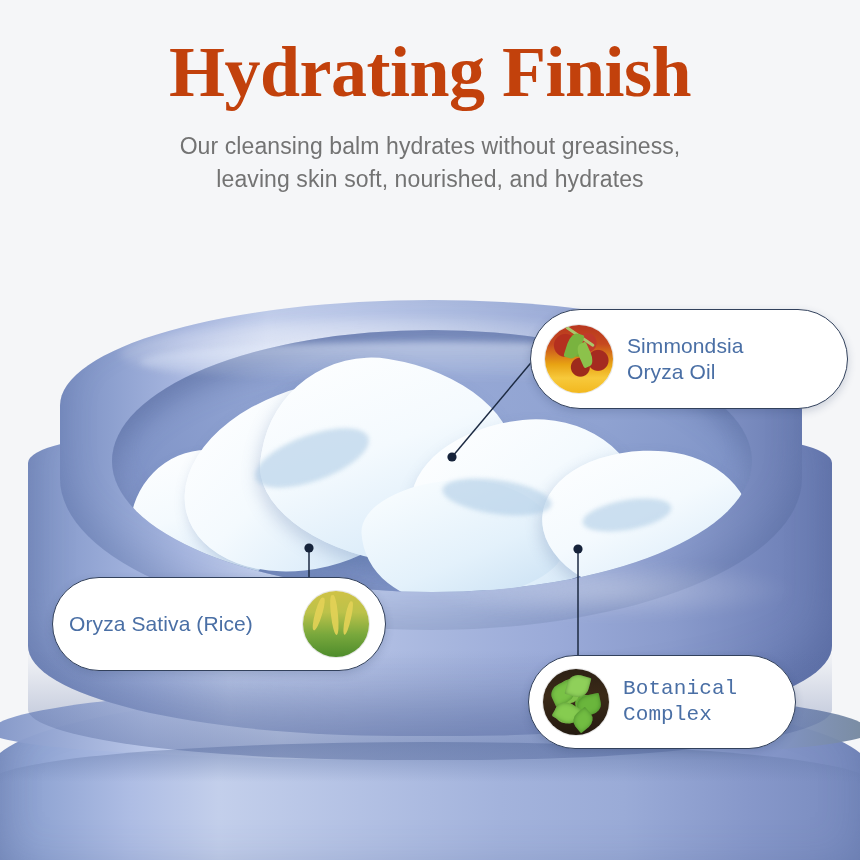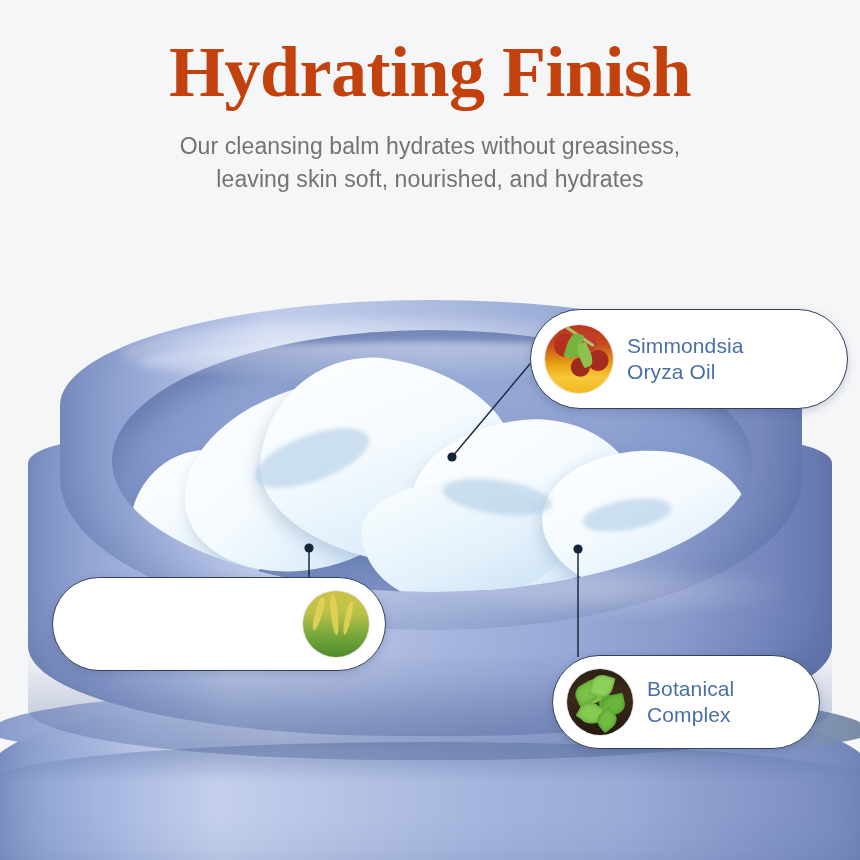--- a/index.html
+++ b/index.html
@@ -155,21 +155,21 @@
     letter-spacing:.1px;
   }
   .badge-text span{display:block;white-space:nowrap;}
 
   
   #badge-jojoba{left:530px;top:281px;width:288px;height:98px;padding:0 14px;margin-top:28px;}
   #badge-jojoba .badge-thumb{width:68px;height:68px;margin-right:14px;}
   #badge-rice{left:52px;top:577px;width:300px;height:92px;padding:0 16px;}
   #badge-rice .badge-thumb{width:66px;height:66px;margin-left:12px;order:2;}
   #badge-rice .badge-text{order:1;flex:1;}
-  #badge-botanical{left:552px;top:655px;width:238px;height:92px;padding:0 14px;}
+  #badge-botanical{left:528px;top:655px;width:238px;height:92px;padding:0 14px;font-family:Liberation Mono, monospace;}
   #badge-botanical .badge-thumb{width:66px;height:66px;margin-right:14px;}
 
   
   .th-jojoba{
     background:
       radial-gradient(circle at 62% 26%, #c0392b 0 9px, rgba(0,0,0,0) 10px),
       radial-gradient(circle at 78% 52%, #a52b20 0 10px, rgba(0,0,0,0) 11px),
       radial-gradient(circle at 30% 30%, #b4301f 0 11px, rgba(0,0,0,0) 12px),
       radial-gradient(circle at 52% 62%, #9e2a1c 0 9px, rgba(0,0,0,0) 10px),
       radial-gradient(ellipse at 48% 40%, #6fae3a 0 7%, rgba(0,0,0,0) 9%),
@@ -267,20 +267,21 @@
         <span class="leaf l2"></span>
     </div>
     <div class="badge-text">
       <span>Simmondsia</span>
       <span>Oryza Oil</span>
     </div>
   </div>
 
   <div class="badge" id="badge-rice">
     <div class="badge-text">
+      <span>Oryza Sativa (Rice)</span>
     </div>
     <div class="badge-thumb th-rice">
       <span class="grain g1"></span>
         <span class="grain g2"></span>
         <span class="grain g3"></span>
     </div>
   </div>
 
   <div class="badge" id="badge-botanical">
     <div class="badge-thumb th-botanical">

